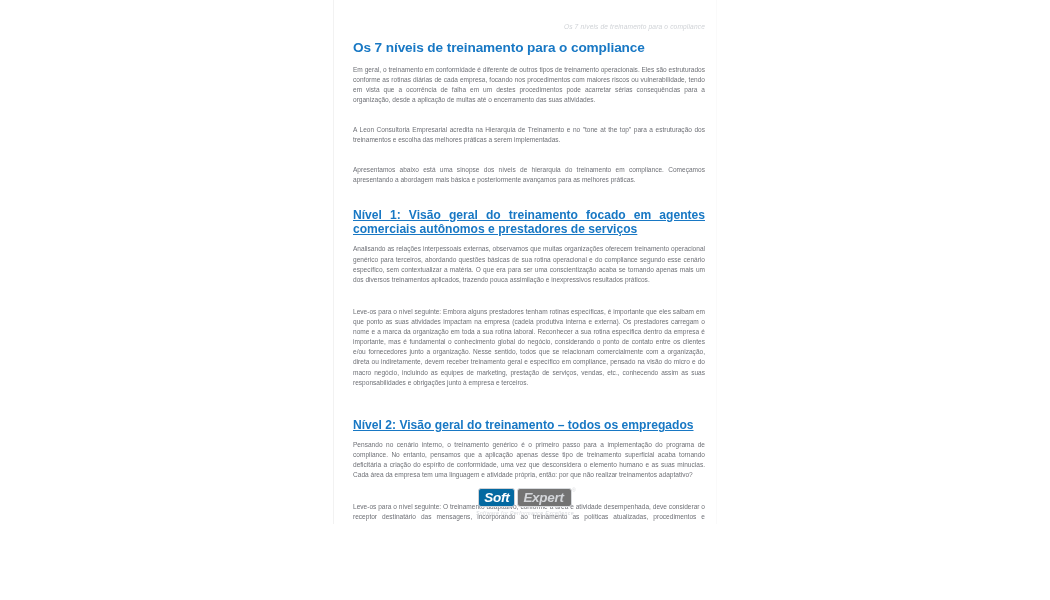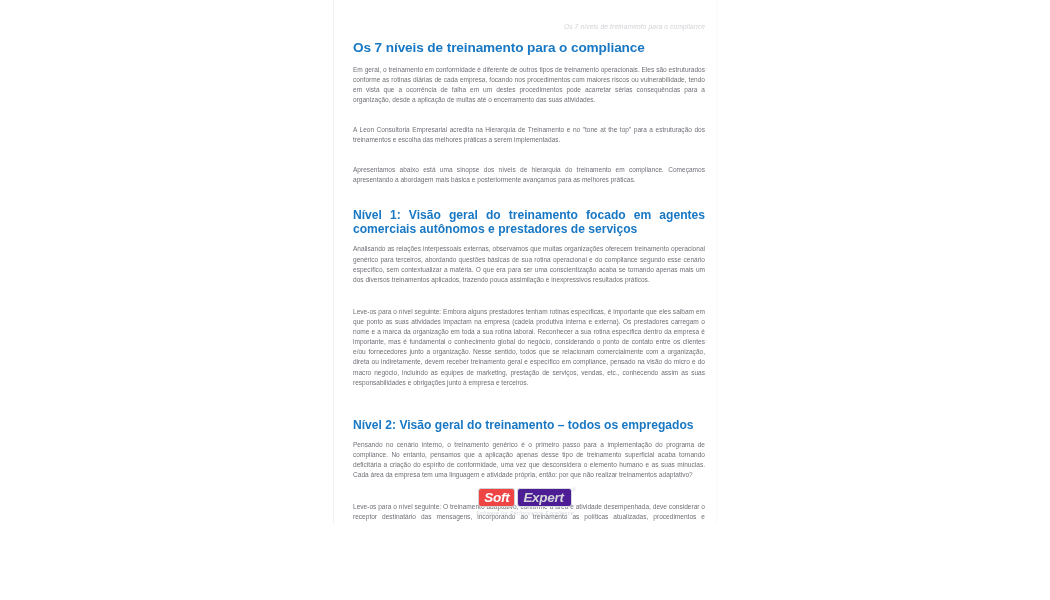--- a/index.html
+++ b/index.html
@@ -67,20 +67,21 @@
     margin: 9px 0 9px 0;
   }
 
   h2.section-title {
     font-size: 12.1px;
     font-weight: bold;
     color: #1878c4;
     line-height: 1.24;
     margin: 0 0 7px 0;
     text-align: justify;
+    text-decoration: underline;
   }
   h2.section-title.nowrap-fit {
     text-align: left;
   }
 
   p.body {
     font-size: 6.55px;
     line-height: 1.545;
     color: #6e7076;
     text-align: justify;
@@ -119,27 +120,27 @@
     height: 17px;
     border-radius: 3px;
     padding: 0 5px;
     font-weight: bold;
     font-style: italic;
     font-size: 13.5px;
     letter-spacing: -0.3px;
     line-height: 1;
   }
   .logo-soft {
-    background: #ef4444;
+    background: #0369a1;
     color: #ffffff;
     border: 1px solid #d0d2d6;
     margin-right: 2px;
   }
   .logo-expert {
-    background: #4c1d95;
+    background: #737373;
     color: #d3d5d9;
     border: 1.6px solid #d8dadd;
     padding-right: 7px;
   }
   .logo-reg {
     font-size: 5px;
     font-style: normal;
     font-weight: normal;
     color: #d8dadd;
     position: absolute;

